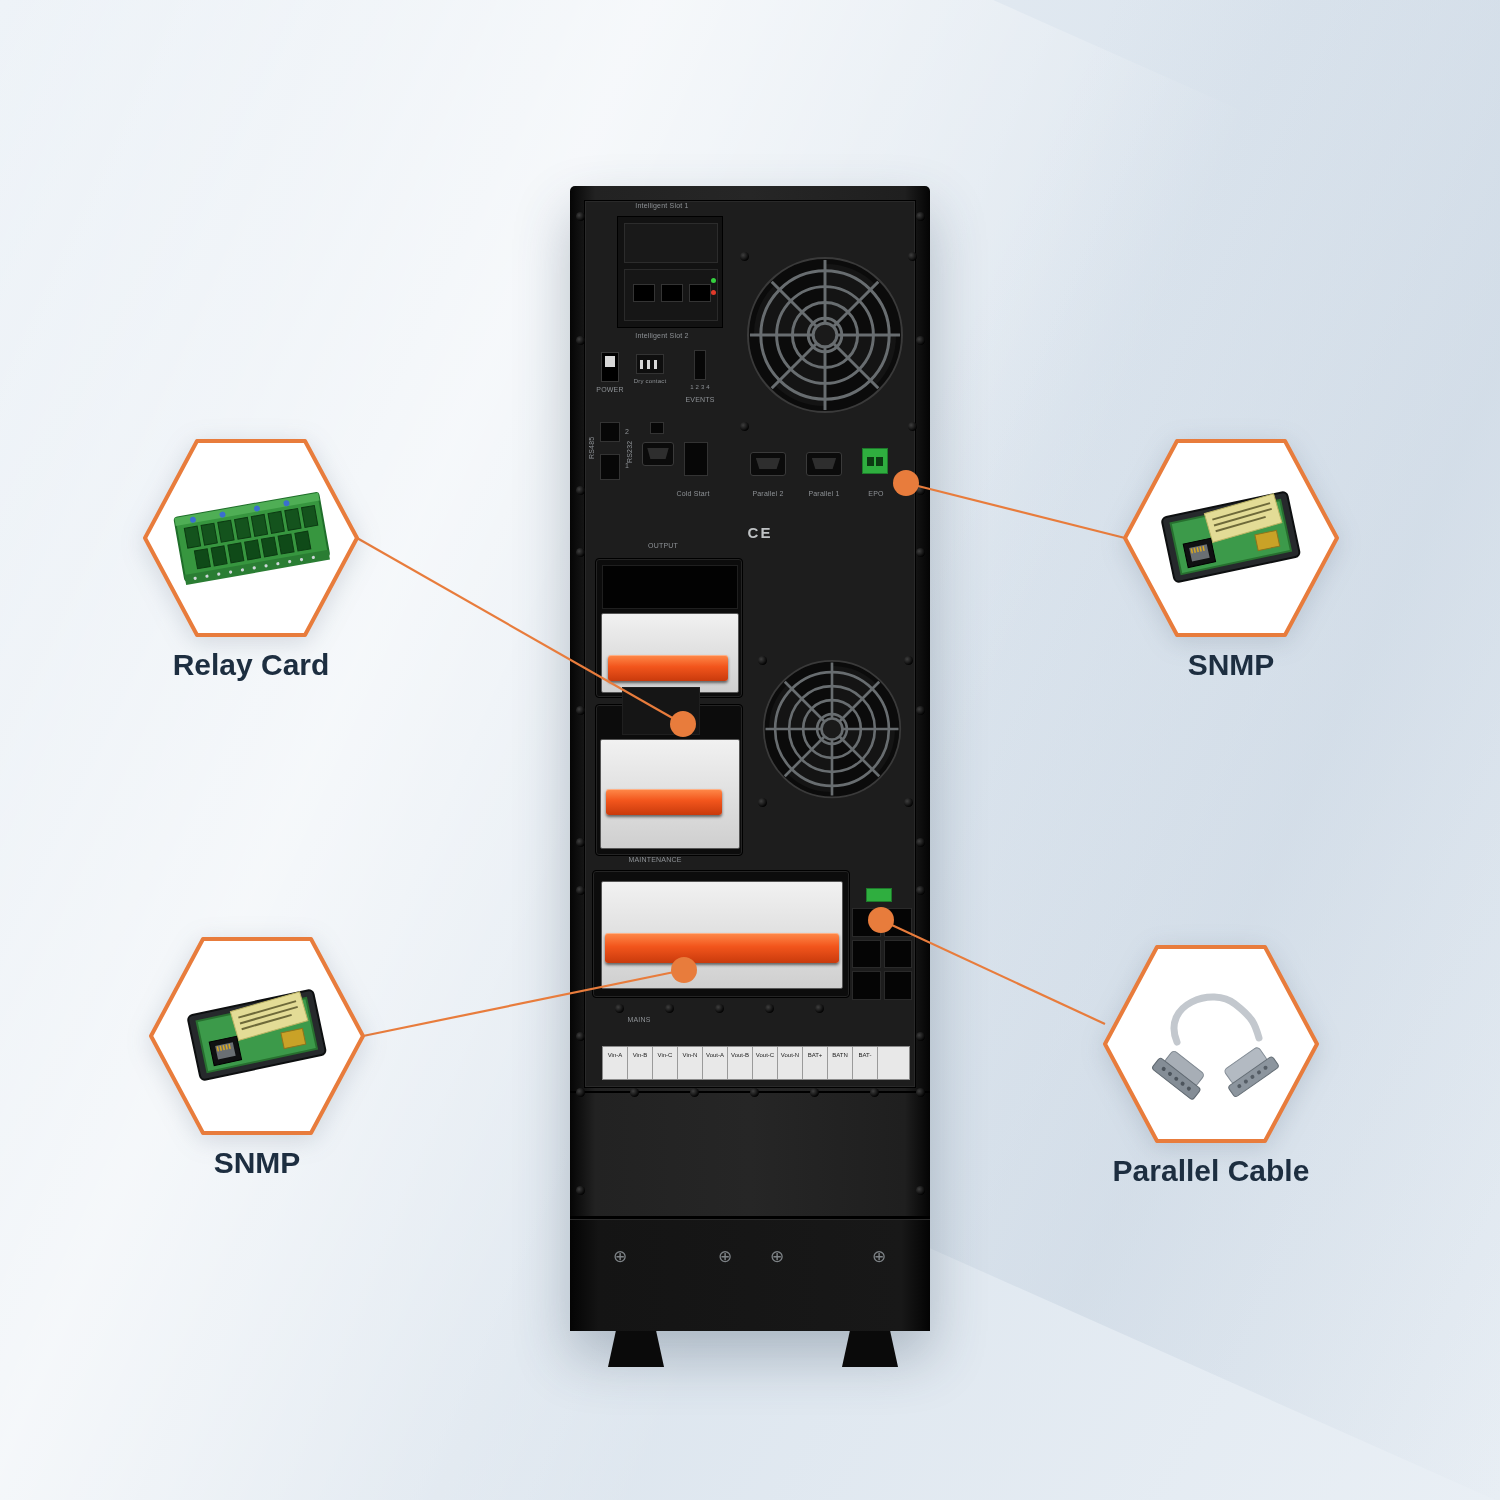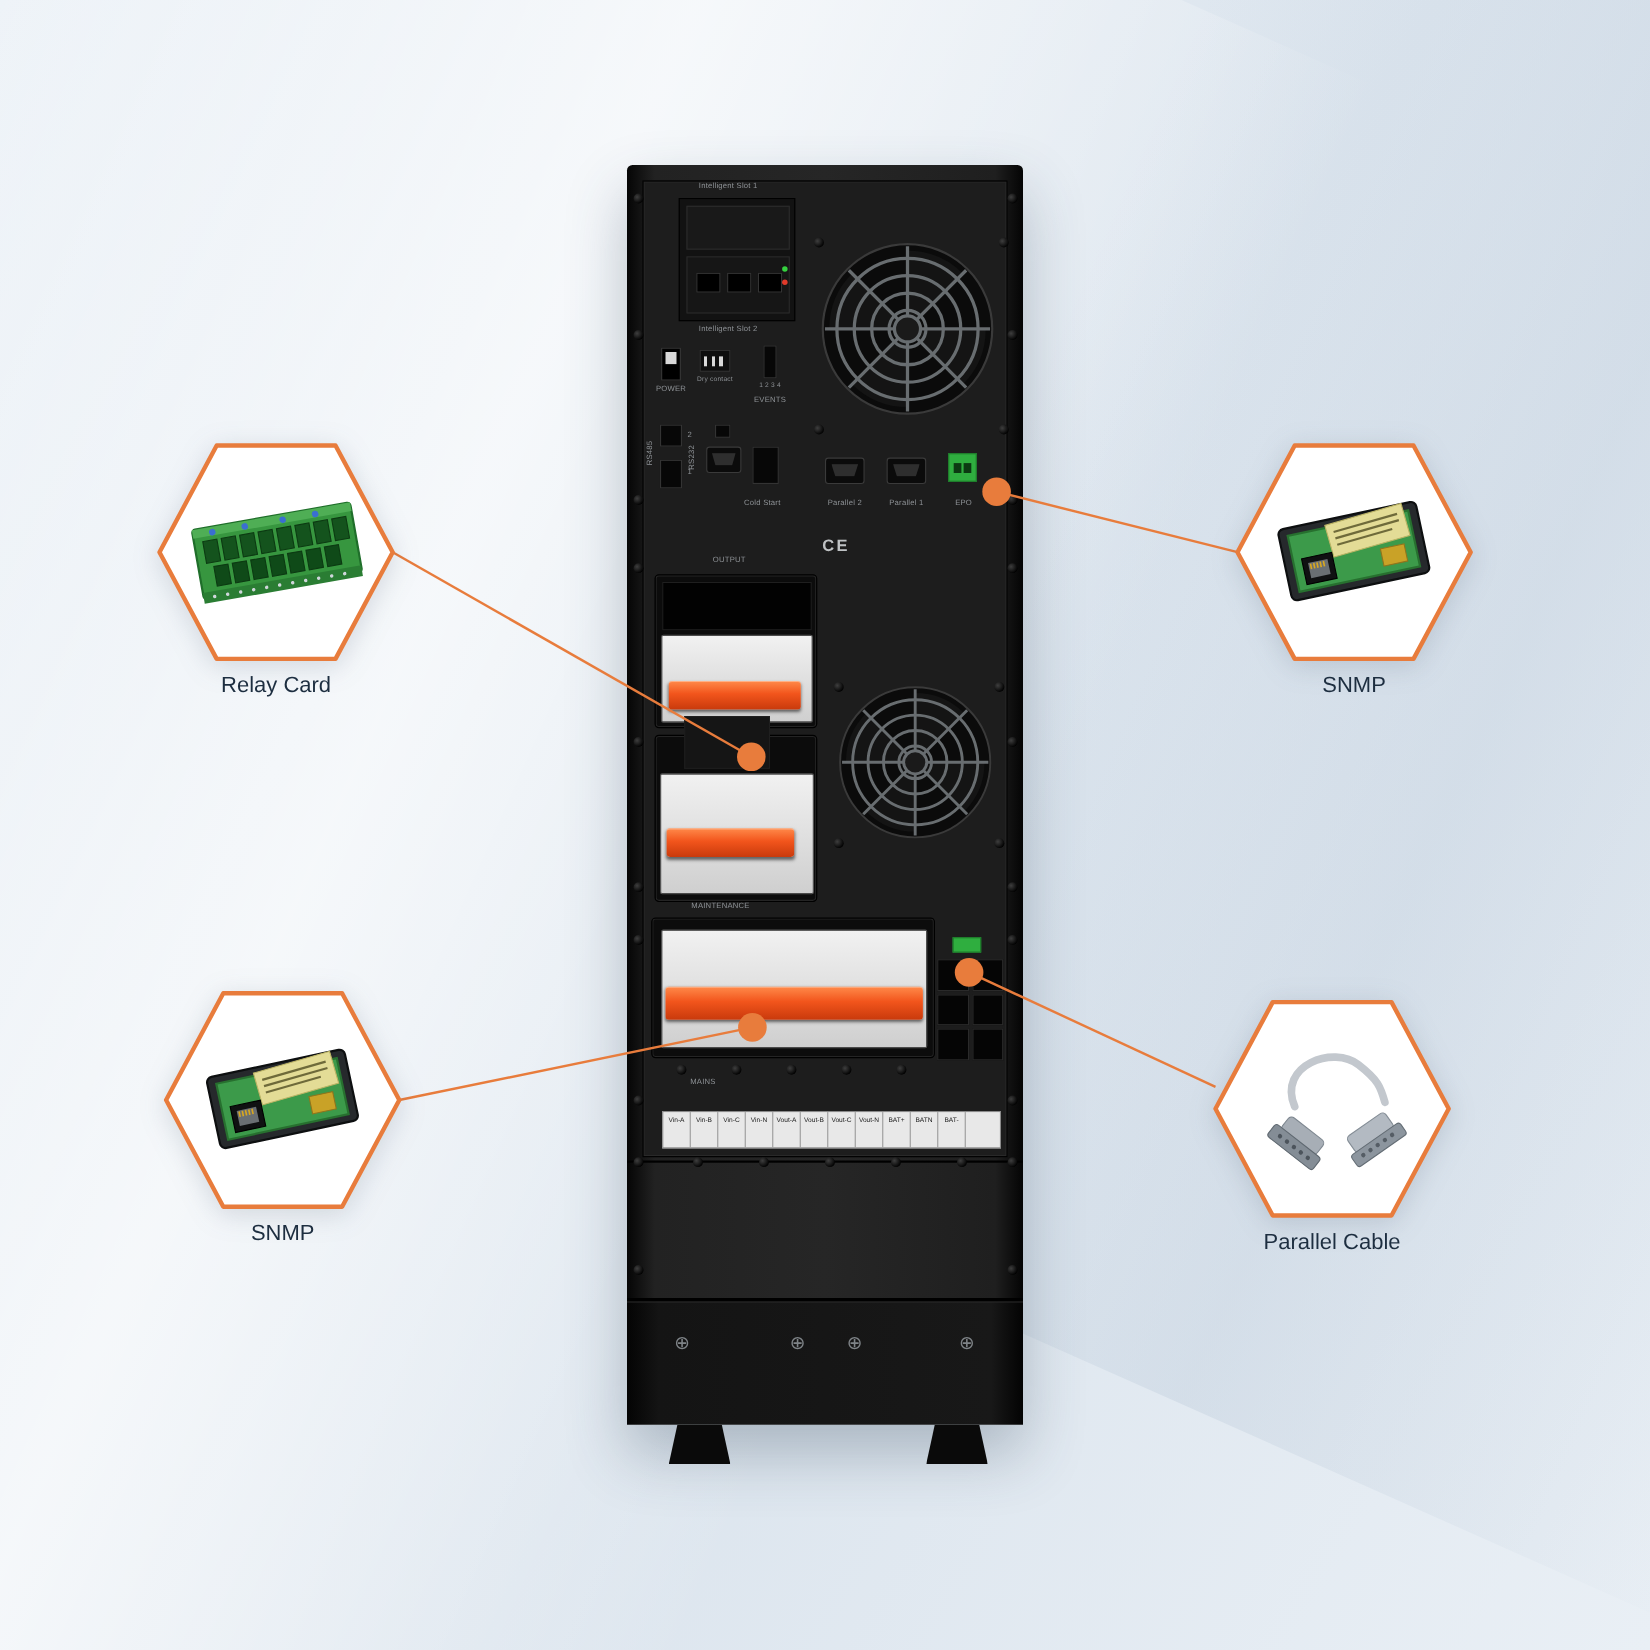--- a/index.html
+++ b/index.html
@@ -3,21 +3,21 @@
 <meta charset="utf-8">
 <style>
   * { margin:0; padding:0; box-sizing:border-box; }
   html,body { width:1500px; height:1500px; }
   body {
     font-family:"Liberation Sans", sans-serif;
     background:linear-gradient(120deg,#eef3f8 0%,#dce5ee 55%,#e9eff5 100%);
     position:relative; overflow:hidden;
   }
   :root { --accent:#e87c3c; }
-  #stage { position:absolute; inset:0; }
+  #stage { position:absolute; inset:0;margin-top:36px; }
 
   
   .sweep { position:absolute; pointer-events:none; }
   .s1 { left:-300px; top:-250px; width:1200px; height:2000px; transform:rotate(24deg);
         background:linear-gradient(90deg,rgba(255,255,255,0) 0%,rgba(255,255,255,.65) 50%,rgba(255,255,255,0) 100%); }
   .s2 { right:-420px; top:-350px; width:1000px; height:1700px; transform:rotate(24deg);
         background:linear-gradient(90deg,rgba(185,200,216,0) 0%,rgba(185,200,216,.35) 50%,rgba(185,200,216,0) 100%); }
 
   
   #ups { position:absolute; left:570px; top:150px; width:360px; height:1185px; }
@@ -101,21 +101,21 @@
   .cline { stroke:var(--accent); stroke-width:2.2; }
   .cdot { fill:var(--accent); }
 
   
   .callout { position:absolute; width:222px; height:262px; }
   .hex { position:absolute; left:0; top:0; filter:drop-shadow(0 5px 12px rgba(60,80,100,.18)); }
   .hex polygon { fill:#ffffff; stroke:var(--accent); stroke-width:4; stroke-linejoin:round; }
   .hex-art { position:absolute; left:0; top:0; width:222px; height:204px;
     display:flex; align-items:center; justify-content:center; }
   .callout-label { position:absolute; top:212px; width:100%; text-align:center;
-    font-size:20px; font-weight:400; color:#1d2e40; }
+    font-size:30px; font-weight:700; color:#1d2e40; }
 </style>
 </head>
 <body>
 
 <svg width="0" height="0" style="position:absolute" aria-hidden="true">
   <defs>
     <g id="fan-guard">
       <circle cx="80" cy="80" r="78" fill="#0b0b0b" stroke="#3a3a3a" stroke-width="2"></circle>
       <g fill="#141414">
         <path d="M80 80 L80 8 A72 72 0 0 1 131 29 Z"></path>

